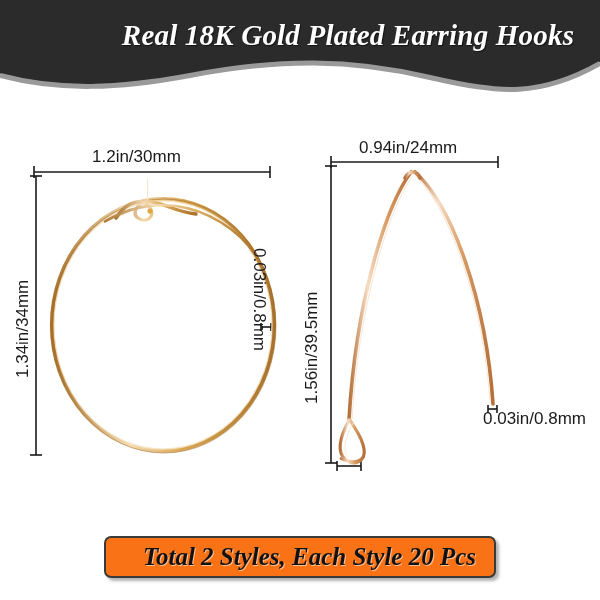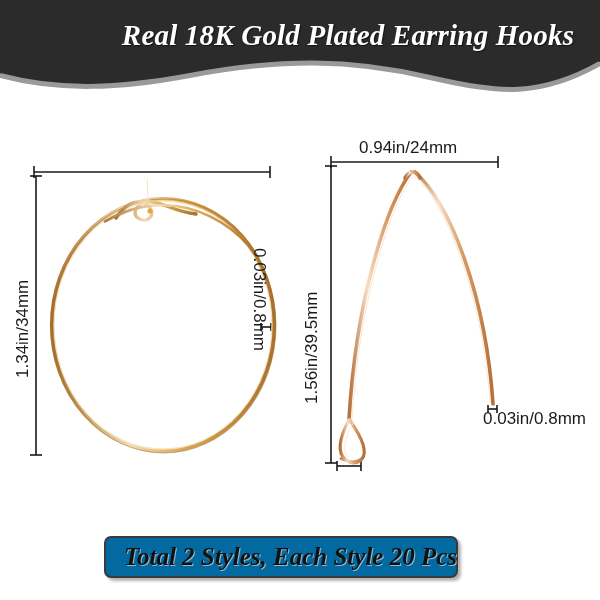--- a/index.html
+++ b/index.html
@@ -49,23 +49,23 @@
   #lbl-hoop-t{left:268px;top:248px;}
   #lbl-vh-w{left:359px;top:139px;}
   #lbl-vh-h{left:303px;top:404px;}
   #lbl-vh-loop{left:296px;top:472px;}
   #lbl-vh-t{left:483px;top:410px;}
 
   
   .badge{
     position:absolute;
     left:104px;top:536px;
-    width:354px;height:42px;
+    width:392px;height:42px;
     box-sizing:border-box;
-    background:#0369a1;
+    background:#f97316;
     border:2px solid #3a3a3a;
     border-radius:7px;
     box-shadow:3px 3px 3px rgba(0,0,0,.30);
     display:flex;align-items:center;justify-content:center;padding-left:19px;
   }
   .badge-text{
     font-family:"Liberation Serif", serif;
     font-weight:bold;font-style:italic;
     font-size:25px;color:#111111;
     white-space:nowrap;
@@ -178,20 +178,21 @@
       <path d="M405,178 C409,170 417,170 420,178" fill="none" stroke="url(#copperWire)" stroke-width="3.6" stroke-linecap="round"></path>
 
       <path d="M349,420 C340,437 337,452 345,459
                C354,467 366,461 364,449
                C362,436 354,428 350,420" fill="none" stroke="url(#copperWire)" stroke-width="3.2" stroke-linecap="round"></path>
       <path d="M353,423 C345,438 342,451 348,457" fill="none" stroke="#f9e6d2" stroke-width="1" opacity="0.9"></path>
       <path d="M340,458 C348,463 360,463 364,456" fill="none" stroke="url(#copperWire)" stroke-width="2.6"></path>
     </g>
   </svg>
 
+  <div class="dim" id="lbl-hoop-w">1.2in/30mm</div>
 
   <div class="dim rot-ccw" id="lbl-hoop-h">1.34in/34mm</div>
 
   <div class="dim rot-cw" id="lbl-hoop-t">0.03in/0.8mm</div>
 
   <div class="dim" id="lbl-vh-w">0.94in/24mm</div>
 
   <div class="dim rot-ccw" id="lbl-vh-h">1.56in/39.5mm</div>
 
 

